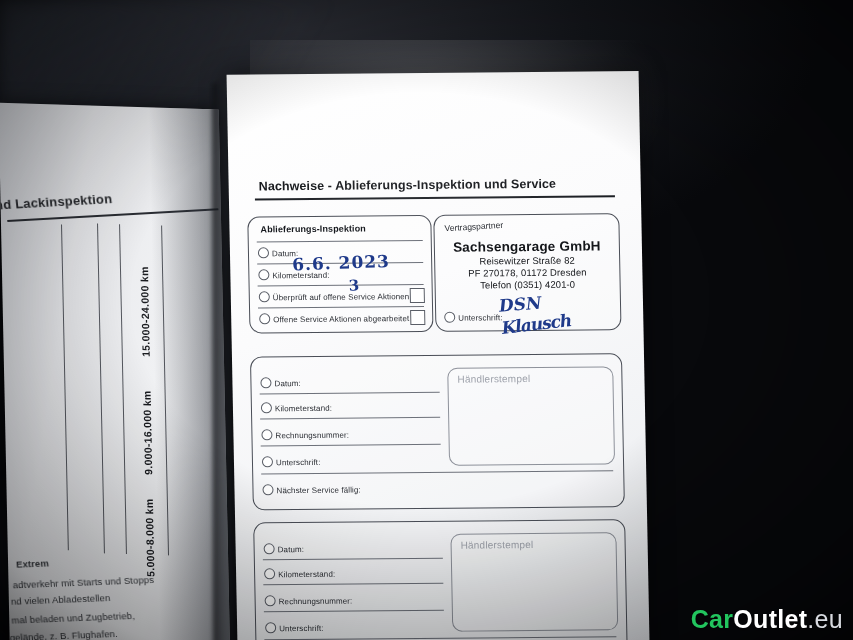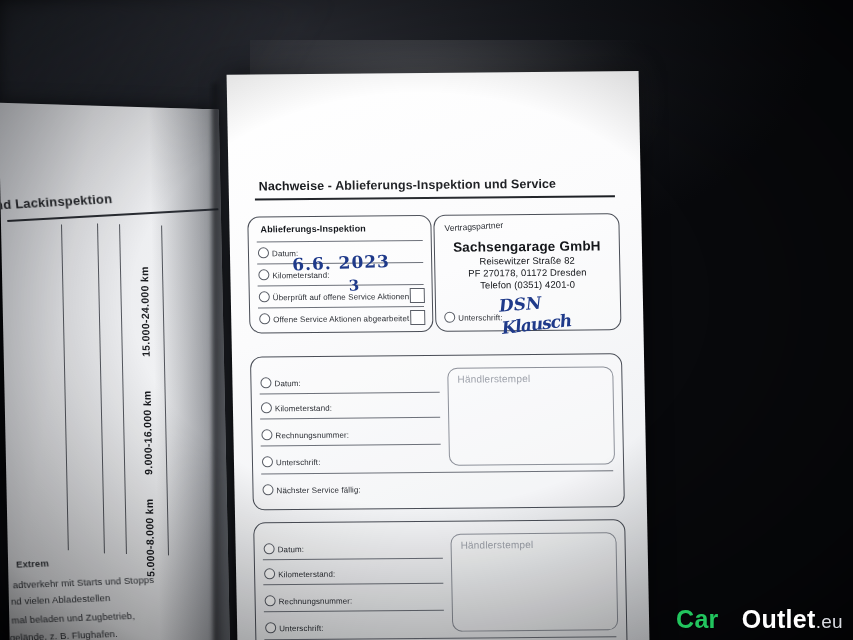--- a/index.html
+++ b/index.html
@@ -292,24 +292,24 @@
     right: 10px;
     bottom: 6px;
     display: flex;
     align-items: baseline;
     font-size: 25px;
     font-weight: bold;
     letter-spacing: .3px;
     text-shadow: 0 1px 3px rgba(0,0,0,0.65);
   }
   .wm-car { color: #22c55e; }
-  .wm-outlet { color: #ffffff; margin-left: 23px; }
+  .wm-outlet { color: #ffffff; }
   .wm-eu {
     color: #d8dae0;
-    font-size: 19px;
+    font-size: 25px;
     font-weight: normal;
   }
 </style>
 </head>
 <body>
 
 <div id="scene">
 
   <div class="bg-dark"></div>
   <div class="bg-sheen"></div>

